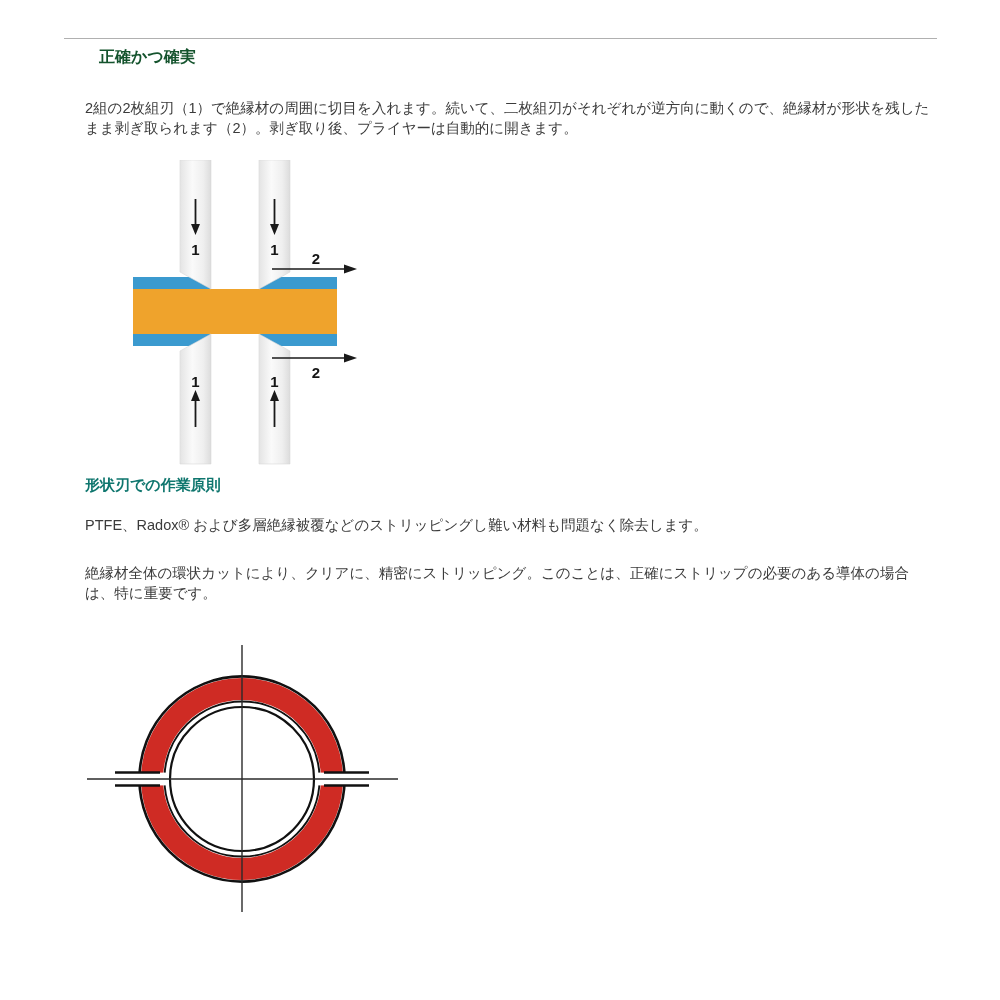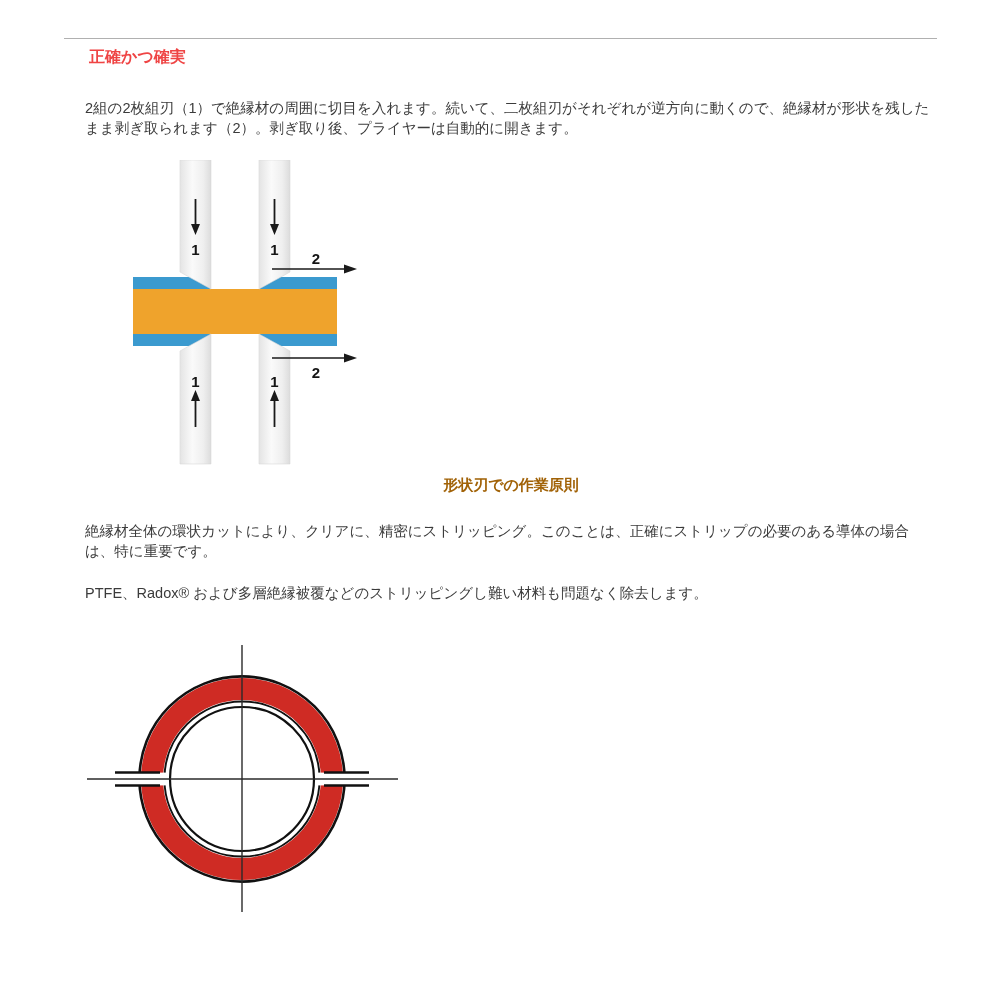--- a/index.html
+++ b/index.html
@@ -5,27 +5,26 @@
   html,body{margin:0;padding:0;background:#ffffff;}
   body{
     width:1000px;height:1000px;overflow:hidden;
     font-family:"Liberation Sans","DejaVu Sans",sans-serif;
     color:#3a3a3a;
   }
   .content{margin:38px 63px 0 64px;width:873px;}
   .divider{border:none;border-top:1px solid #b0b0b0;margin:0;height:0;}
   .inner{padding-left:21px;}
   h2.sec{
-    font-size:16px;line-height:22px;font-weight:bold;color:#ef4444;
-    margin:7px 0 0 4px;
+    font-size:16px;line-height:22px;font-weight:bold;color:#14532d;
+    margin:7px 0 0 14px;
   }
   h2.sec2{
-    font-size:15px;line-height:17px;font-weight:bold;color:#a16207;
+    font-size:15px;line-height:17px;font-weight:bold;color:#0f766e;
     margin:9px 0 0 0;
-    text-align:center;
   }
   p.body{
     font-size:14.5px;line-height:20px;margin:0;max-width:852px;
     color:#3b3b3b;
   }
   p.p1{margin-top:30px;}
   p.p2{margin-top:28px;}
   p.p3{margin-top:22px;}
   svg.fig1{display:block;margin:22px 0 0 45px;}
   svg.fig2{display:block;margin:39px 0 0 0;}
@@ -101,22 +100,22 @@
 
         <g>
           <line class="ink" x1="142" y1="198" x2="215" y2="198" stroke-width="1.6"></line>
           <polygon points="214,193.5 227,198 214,202.5" fill="#1a1a1a"></polygon>
         </g>
         <text class="svg-label" x="186" y="218" text-anchor="middle">2</text>
       </svg>
 
       <h2 class="sec2">形状刃での作業原則</h2>
 
+      <p class="body p3">PTFE、Radox® および多層絶縁被覆などのストリッピングし難い材料も問題なく除去します。</p>
       <p class="body p2">絶縁材全体の環状カットにより、クリアに、精密にストリッピング。このことは、正確にストリップの必要のある導体の場合は、特に重要です。</p>
-      <p class="body p3">PTFE、Radox® および多層絶縁被覆などのストリッピングし難い材料も問題なく除去します。</p>
 
       <svg class="fig2" width="320" height="275" viewBox="0 0 320 275" xmlns="http://www.w3.org/2000/svg">
 
         <circle cx="157" cy="137" r="90" fill="none" stroke-width="22" stroke="#cf2b24"></circle>
         <circle cx="157" cy="137" r="102.6" fill="none" stroke="#111111" stroke-width="2.6"></circle>
         <circle cx="157" cy="137" r="77.6" fill="none" stroke="#111111" stroke-width="2"></circle>
 
         <rect x="44" y="130.6" width="37.5" height="12.8" fill="#ffffff"></rect>
         <rect x="232.5" y="130.6" width="37.5" height="12.8" fill="#ffffff"></rect>
 

